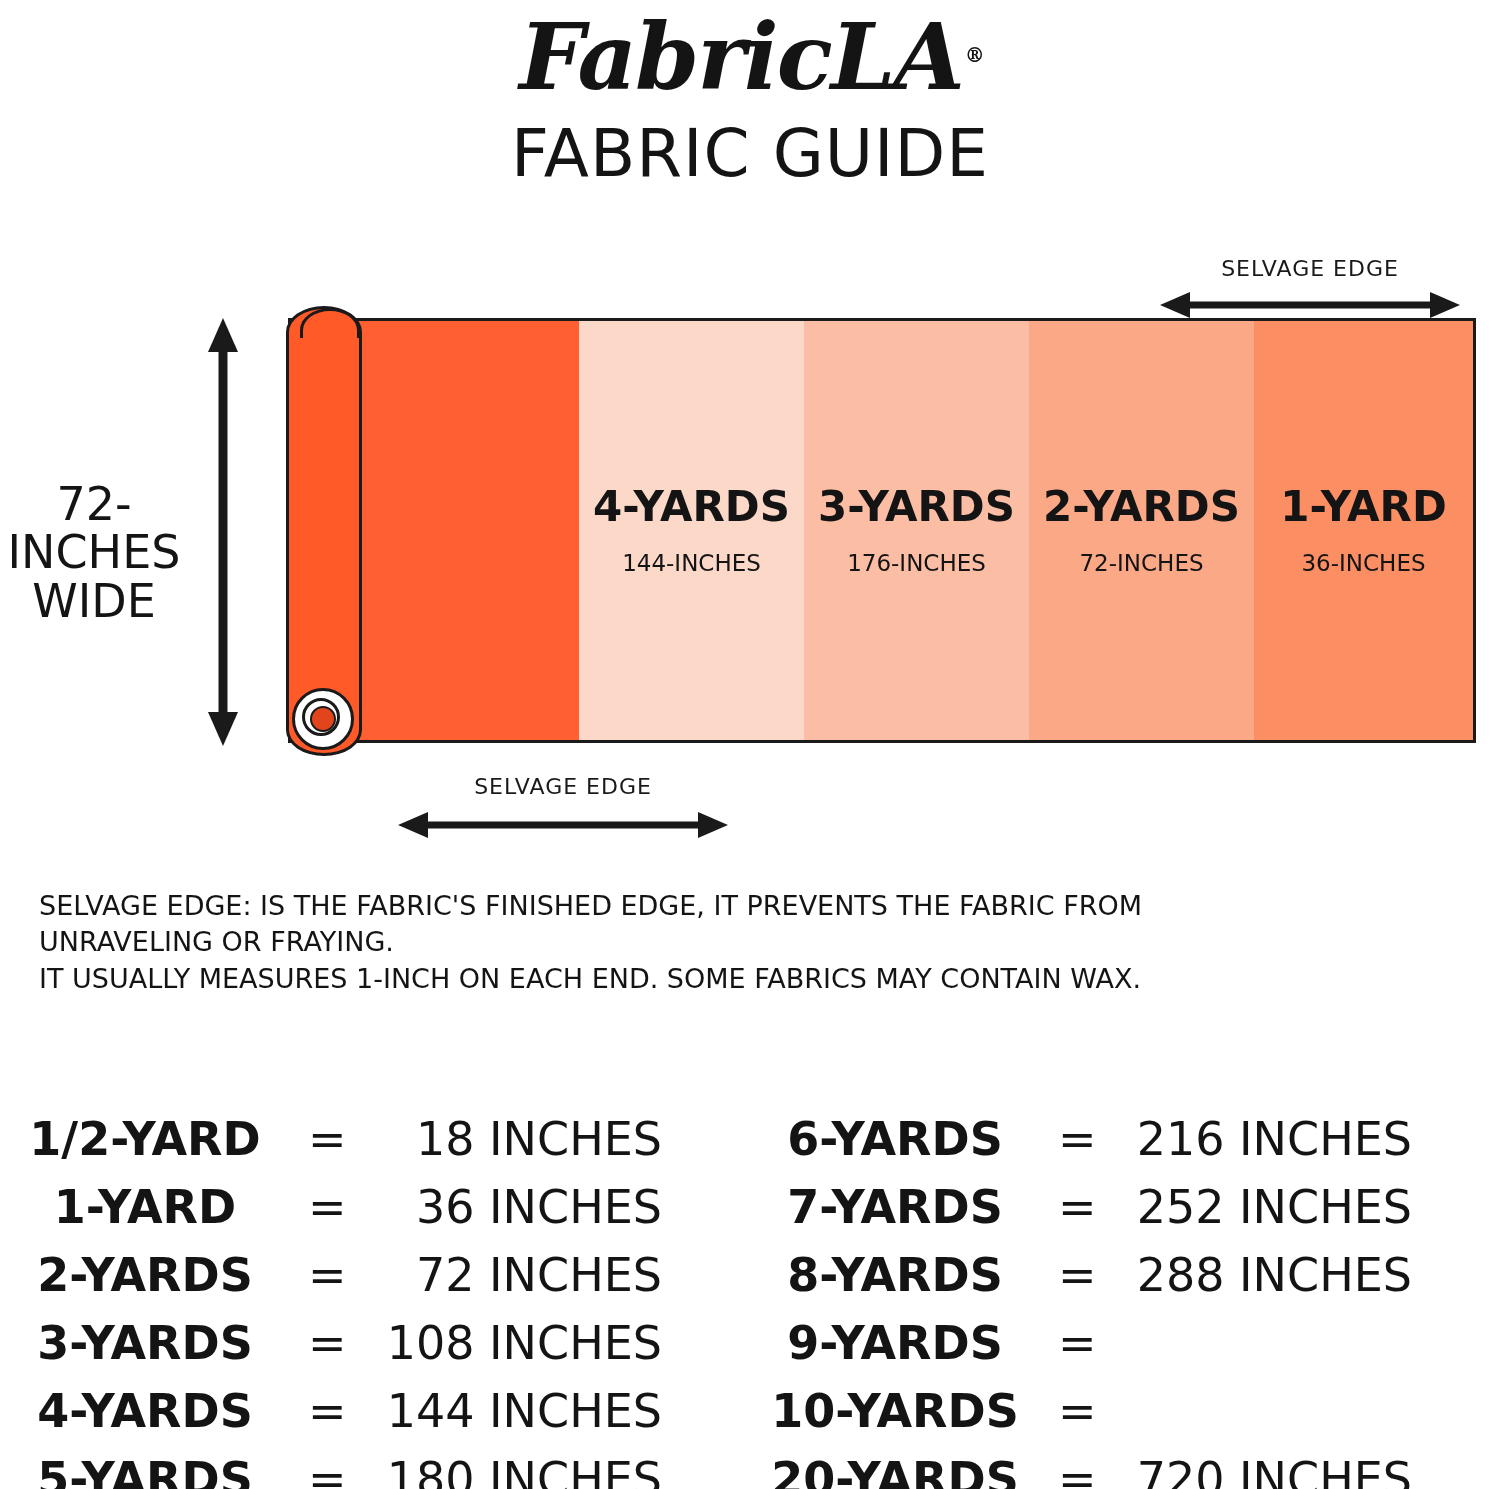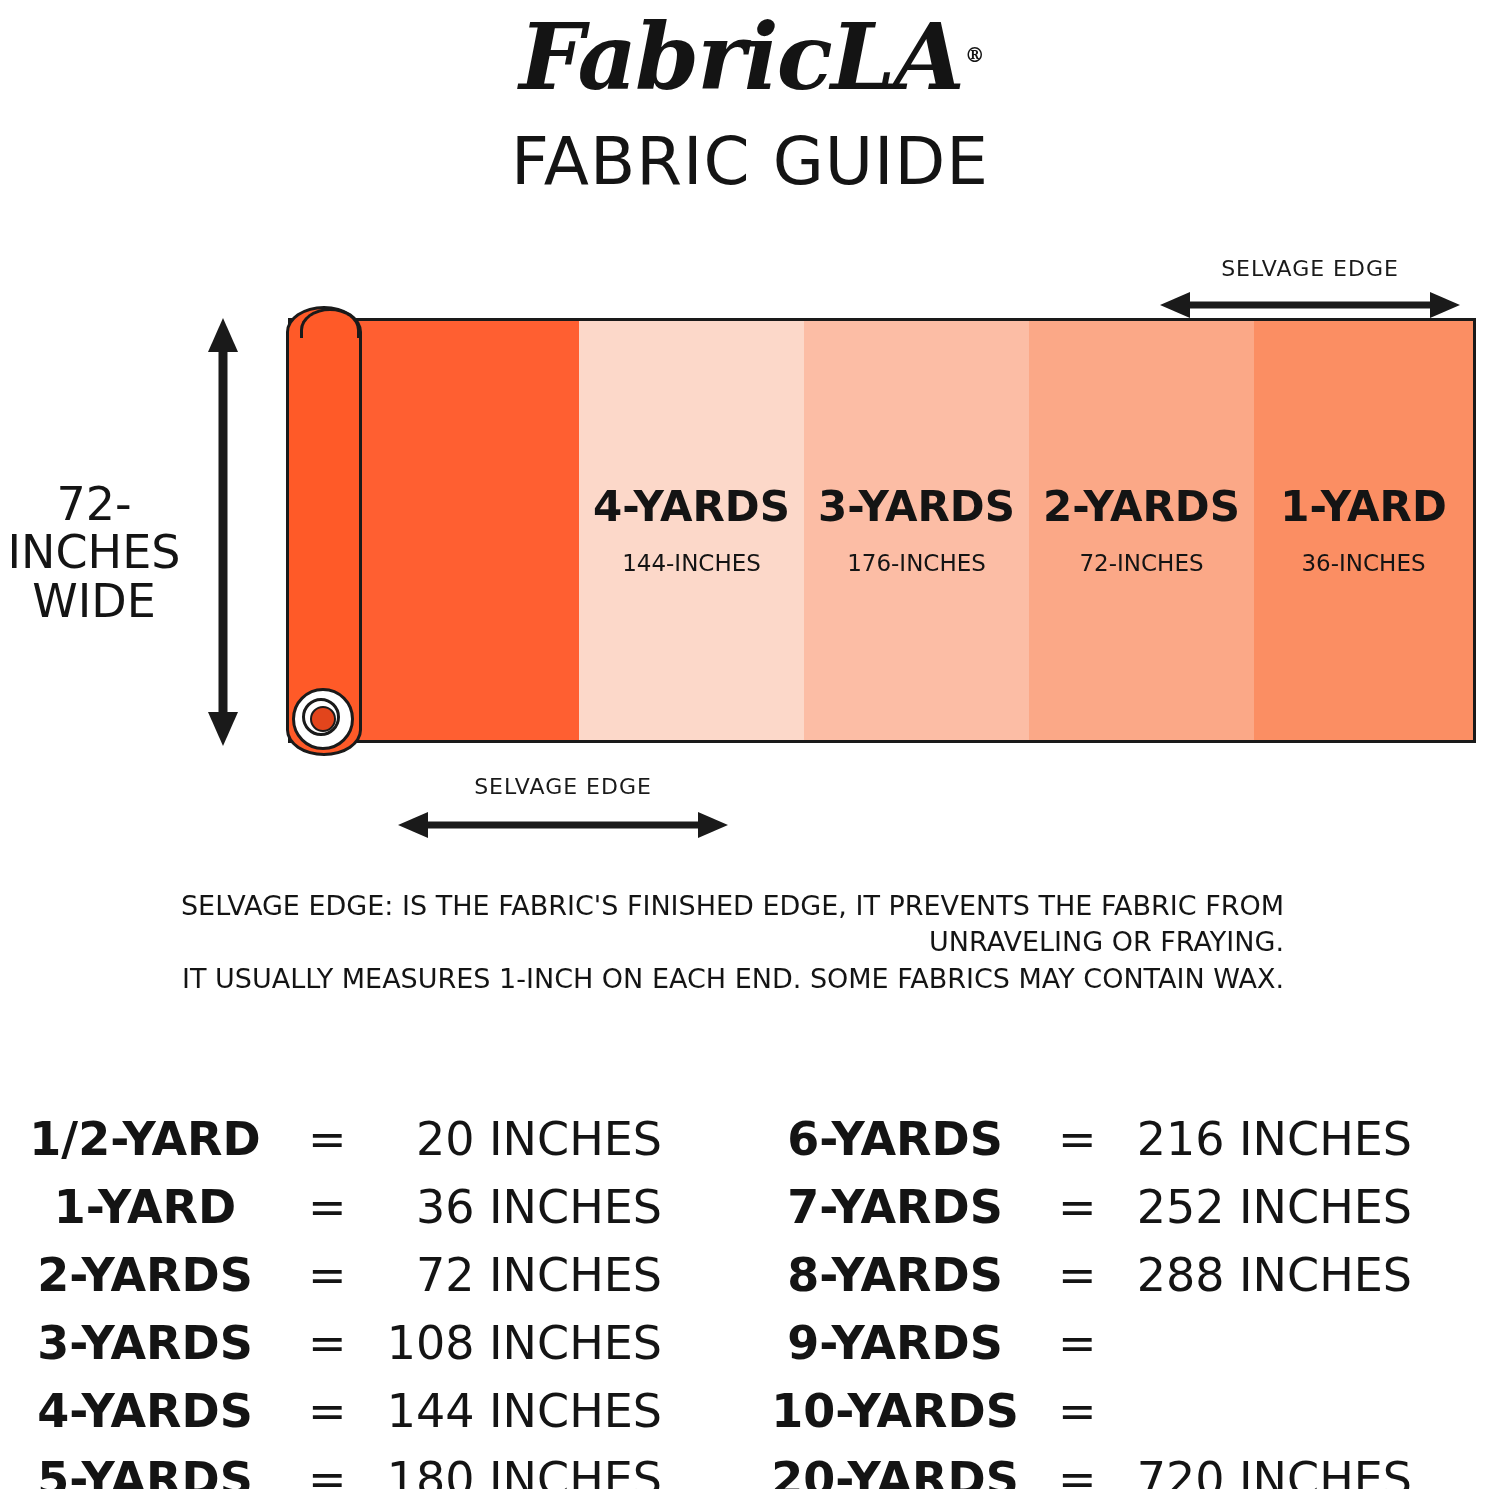--- a/index.html
+++ b/index.html
@@ -41,21 +41,21 @@
     vertical-align: top;
     position: relative;
     top: 34px;
     left: 2px;
   }
   .brand-title {
     font-family: "DejaVu Sans", sans-serif;
     font-weight: 400;
     font-size: 66px;
     letter-spacing: 1px;
-    margin-top: 20px;
+    margin-top: 12px;
     color: #141414;
   }
 
   
   .diagram {
     position: absolute;
     left: 0;
     top: 290px;
     width: 1500px;
     height: 580px;
@@ -210,25 +210,25 @@
     font-size: 22px;
     letter-spacing: 1px;
   }
 
   
   .note {
     position: absolute;
     top: 888px;
     left: 0;
     width: 1314px;
-    text-align: right;
+    text-align: left;
     font-size: 27px;
     line-height: 1.35;
     color: #141414;
-    padding: 0 30px;
+    padding: 0 39px;
     box-sizing: border-box;
   }
 
   
   .table-wrap {
     position: absolute;
     top: 1105px;
     left: 0;
     width: 1500px;
     display: flex;
@@ -330,21 +330,21 @@
 <div class="note">
   <div>SELVAGE EDGE: IS THE FABRIC'S FINISHED EDGE, IT PREVENTS THE FABRIC FROM UNRAVELING OR FRAYING.</div>
   <div>IT USUALLY MEASURES 1-INCH ON EACH END. SOME FABRICS MAY CONTAIN WAX.</div>
 </div>
 
 <div class="table-wrap">
   <div class="col col-left">
     <div class="row">
       <div class="cell-yard">1/2-YARD</div>
       <div class="cell-eq">=</div>
-      <div class="cell-in">20 INCHES</div>
+      <div class="cell-in">18 INCHES</div>
     </div>
     <div class="row">
       <div class="cell-yard">1-YARD</div>
       <div class="cell-eq">=</div>
       <div class="cell-in">36 INCHES</div>
     </div>
     <div class="row">
       <div class="cell-yard">2-YARDS</div>
       <div class="cell-eq">=</div>
       <div class="cell-in">72 INCHES</div>

